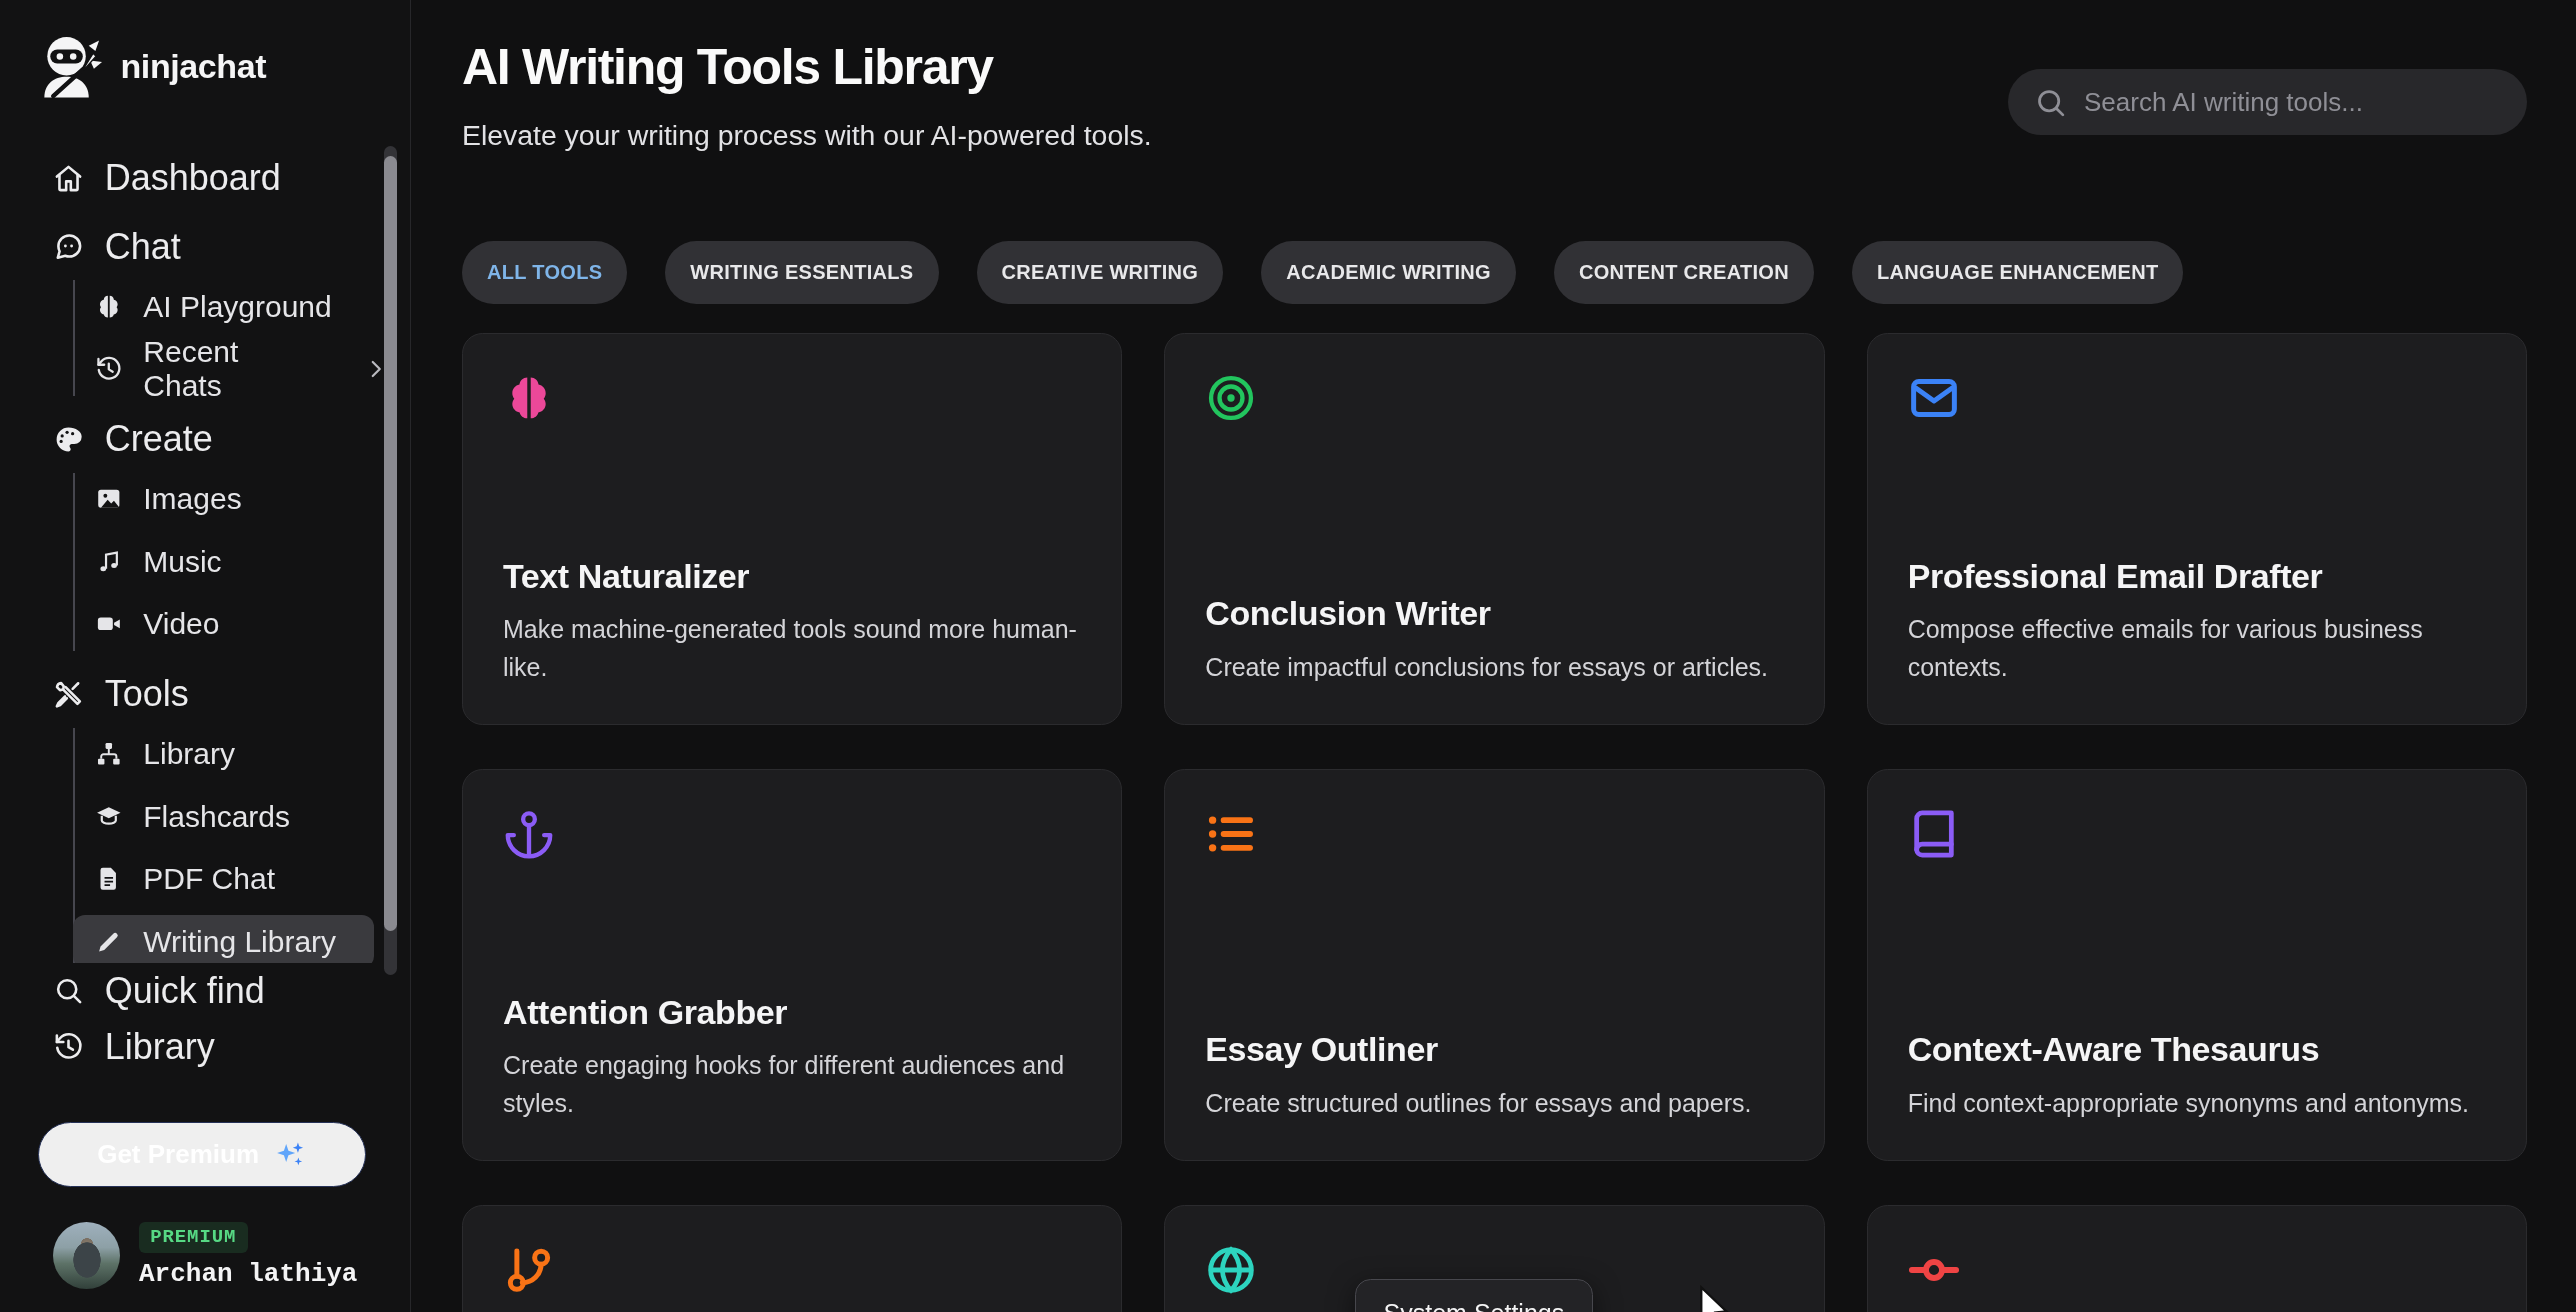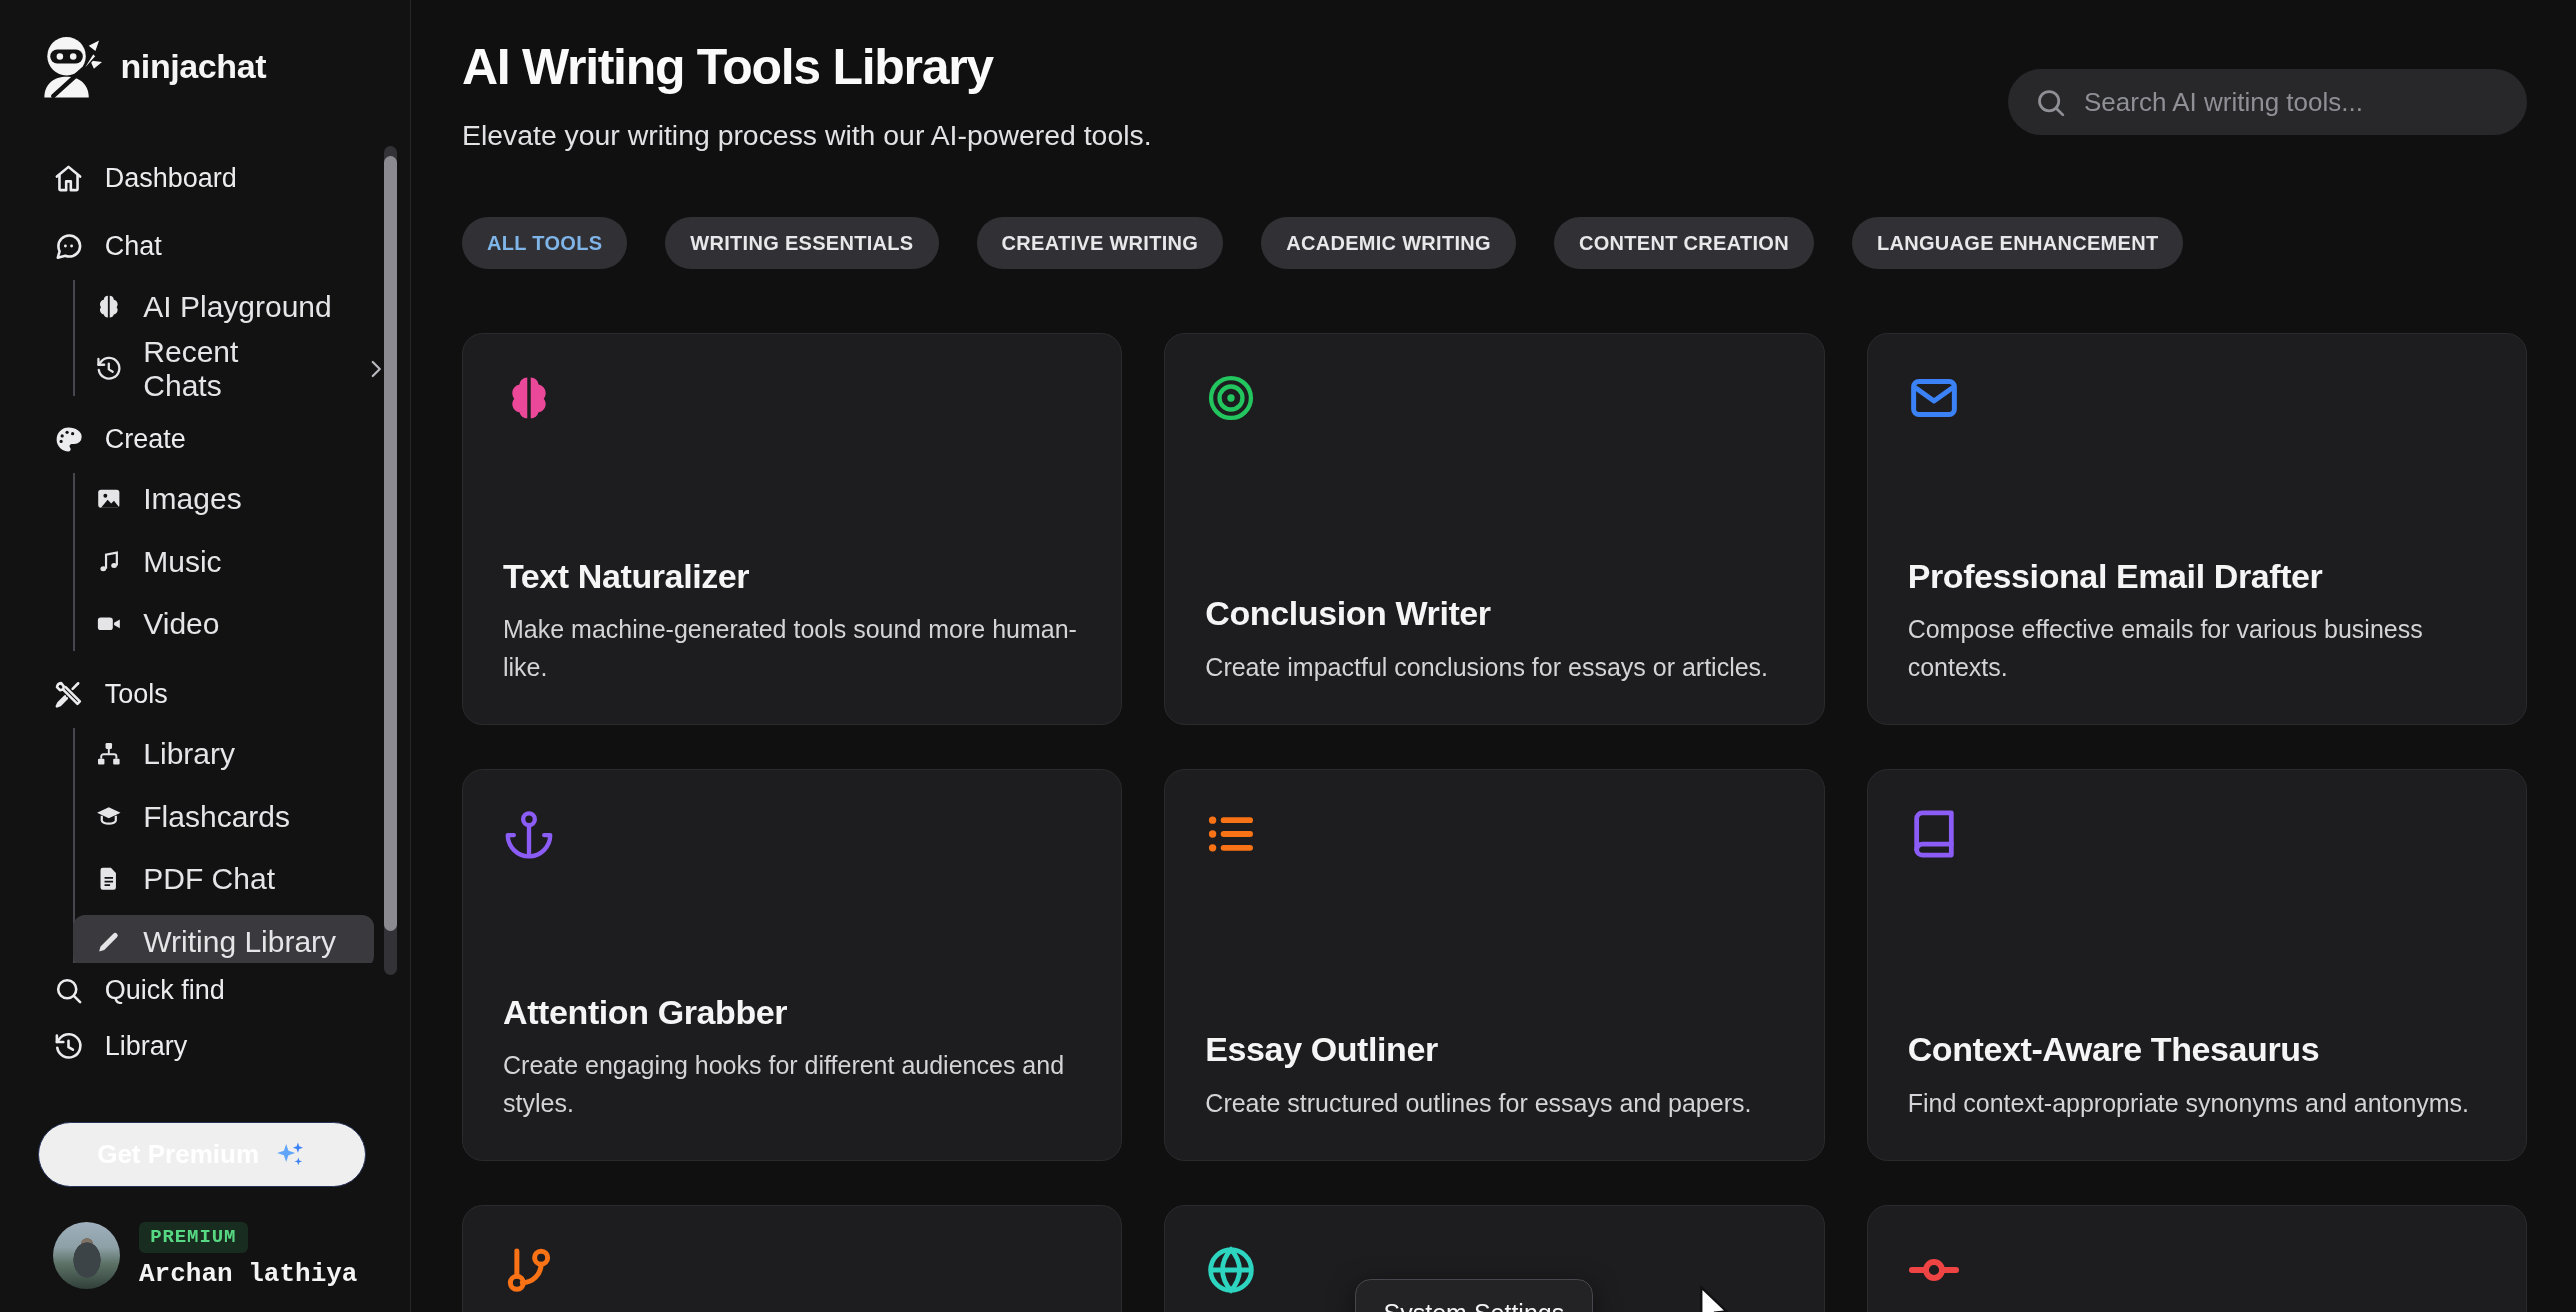--- a/index.html
+++ b/index.html
@@ -17,21 +17,21 @@
   .logo-row { position:absolute; top:31px; left:34px; display:flex; align-items:center; gap:15.5px; }
   .logo-mark { width:71px; height:71px; }
   .logo-text { font-size:34px; font-weight:700; color:#f5f5f6; letter-spacing:-0.4px; }
 
   .sidebar-nav {
     position:absolute; top:145px; left:0; right:20.7px; height:818px;
     overflow:hidden; padding:6.9px 0 0 53px;
   }
   .nav-item {
     display:flex; align-items:center; gap:20.7px; height:53px;
-    font-size:27px; color:#ececee; cursor:pointer; white-space:nowrap;
+    font-size:36px; color:#ececee; cursor:pointer; white-space:nowrap;
   }
   .nav-item .ic { width:31px; height:31px; flex:0 0 31px; display:flex; }
   .nav-item .ic svg { width:100%; height:100%; }
   .group { margin-bottom:15.5px; }
   .sub-list {
     margin:6.9px 0 17px 20px; padding-left:20px;
     border-left:2.6px solid #46464e;
   }
   .sub-item { height:53px; margin-bottom:9.5px; font-size:30px; color:#e5e5e8; display:flex; align-items:center; gap:20.7px; }
   .sub-item .ic { width:27.6px; height:27.6px; flex:0 0 27.6px; display:flex; }
@@ -83,23 +83,23 @@
   }
   .searchbox .ic { width:33px; height:33px; color:#8f8f96; display:flex; }
   .searchbox input {
     flex:1; background:transparent; border:none; outline:none;
     font-size:26px; color:#e5e5e5; font-family:inherit;
   }
   .searchbox input::placeholder { color:#8f8f96; }
 
   .chips { position:absolute; left:49px; top:217px; display:flex; gap:38px; }
   .chip {
-    height:52px; padding:0 25px; border:none; border-radius:861px; cursor:pointer;
+    height:63px; padding:0 25px; border:none; border-radius:861px; cursor:pointer;
     background:#313135; color:#e8e8ea; font-size:20px; font-weight:700;
-    letter-spacing:0.3px; font-family:inherit; white-space:nowrap;
+    letter-spacing:0.3px; font-family:inherit; white-space:nowrap;margin-top:24px;
   }
   .chip.active { color:#7fb5e9; }
 
   .cards {
     position:absolute; left:49px; right:49px; top:333px;
     display:grid; grid-template-columns:repeat(3,1fr); gap:44px 42px;
   }
   .card {
     height:392px; background:#1d1d1f; border:1.7px solid #2b2b2e; border-radius:20.7px;
     padding:38px 40px; display:flex; flex-direction:column; cursor:pointer;

